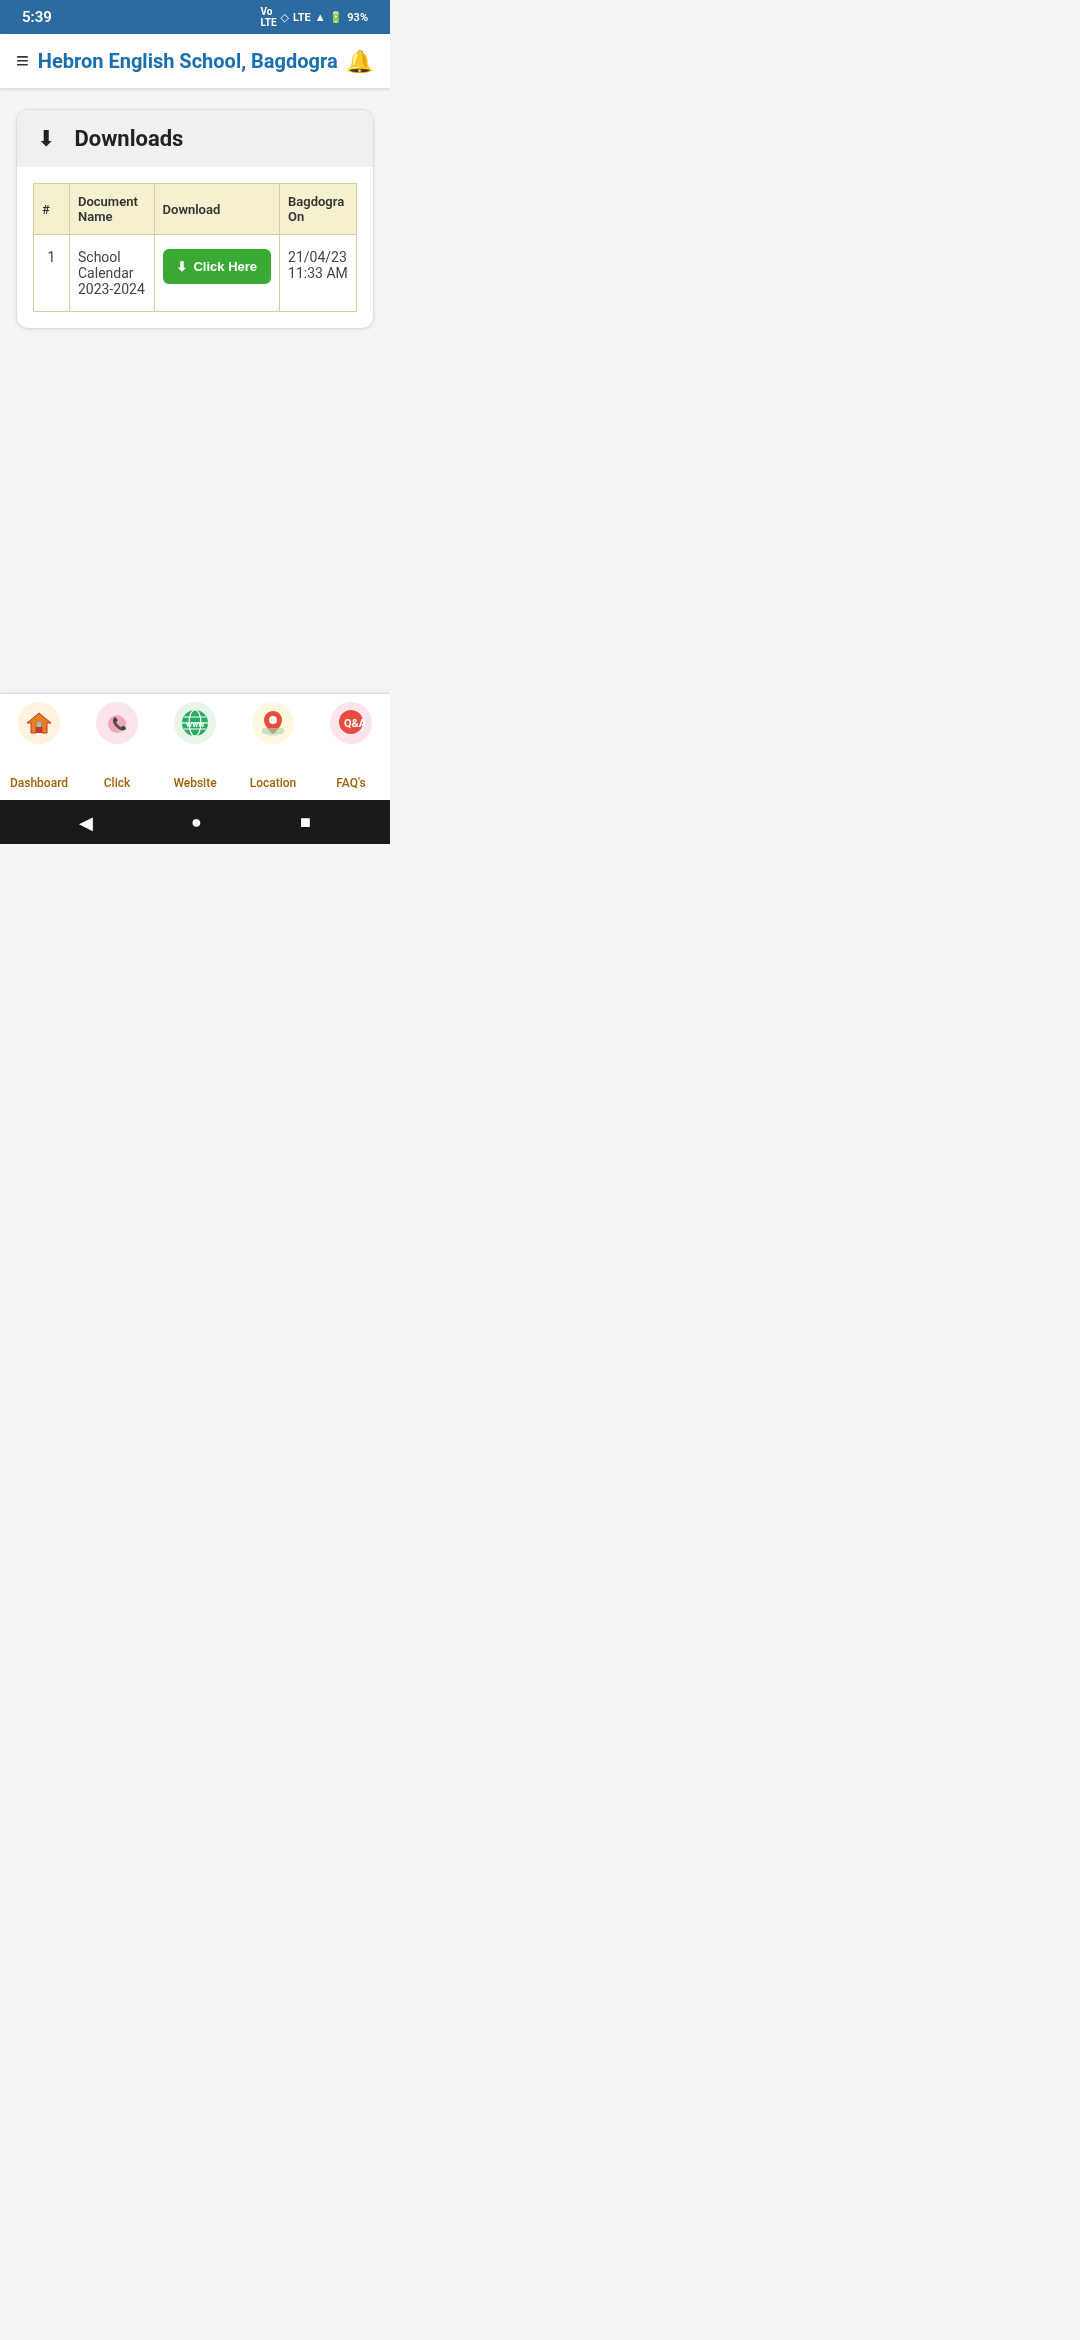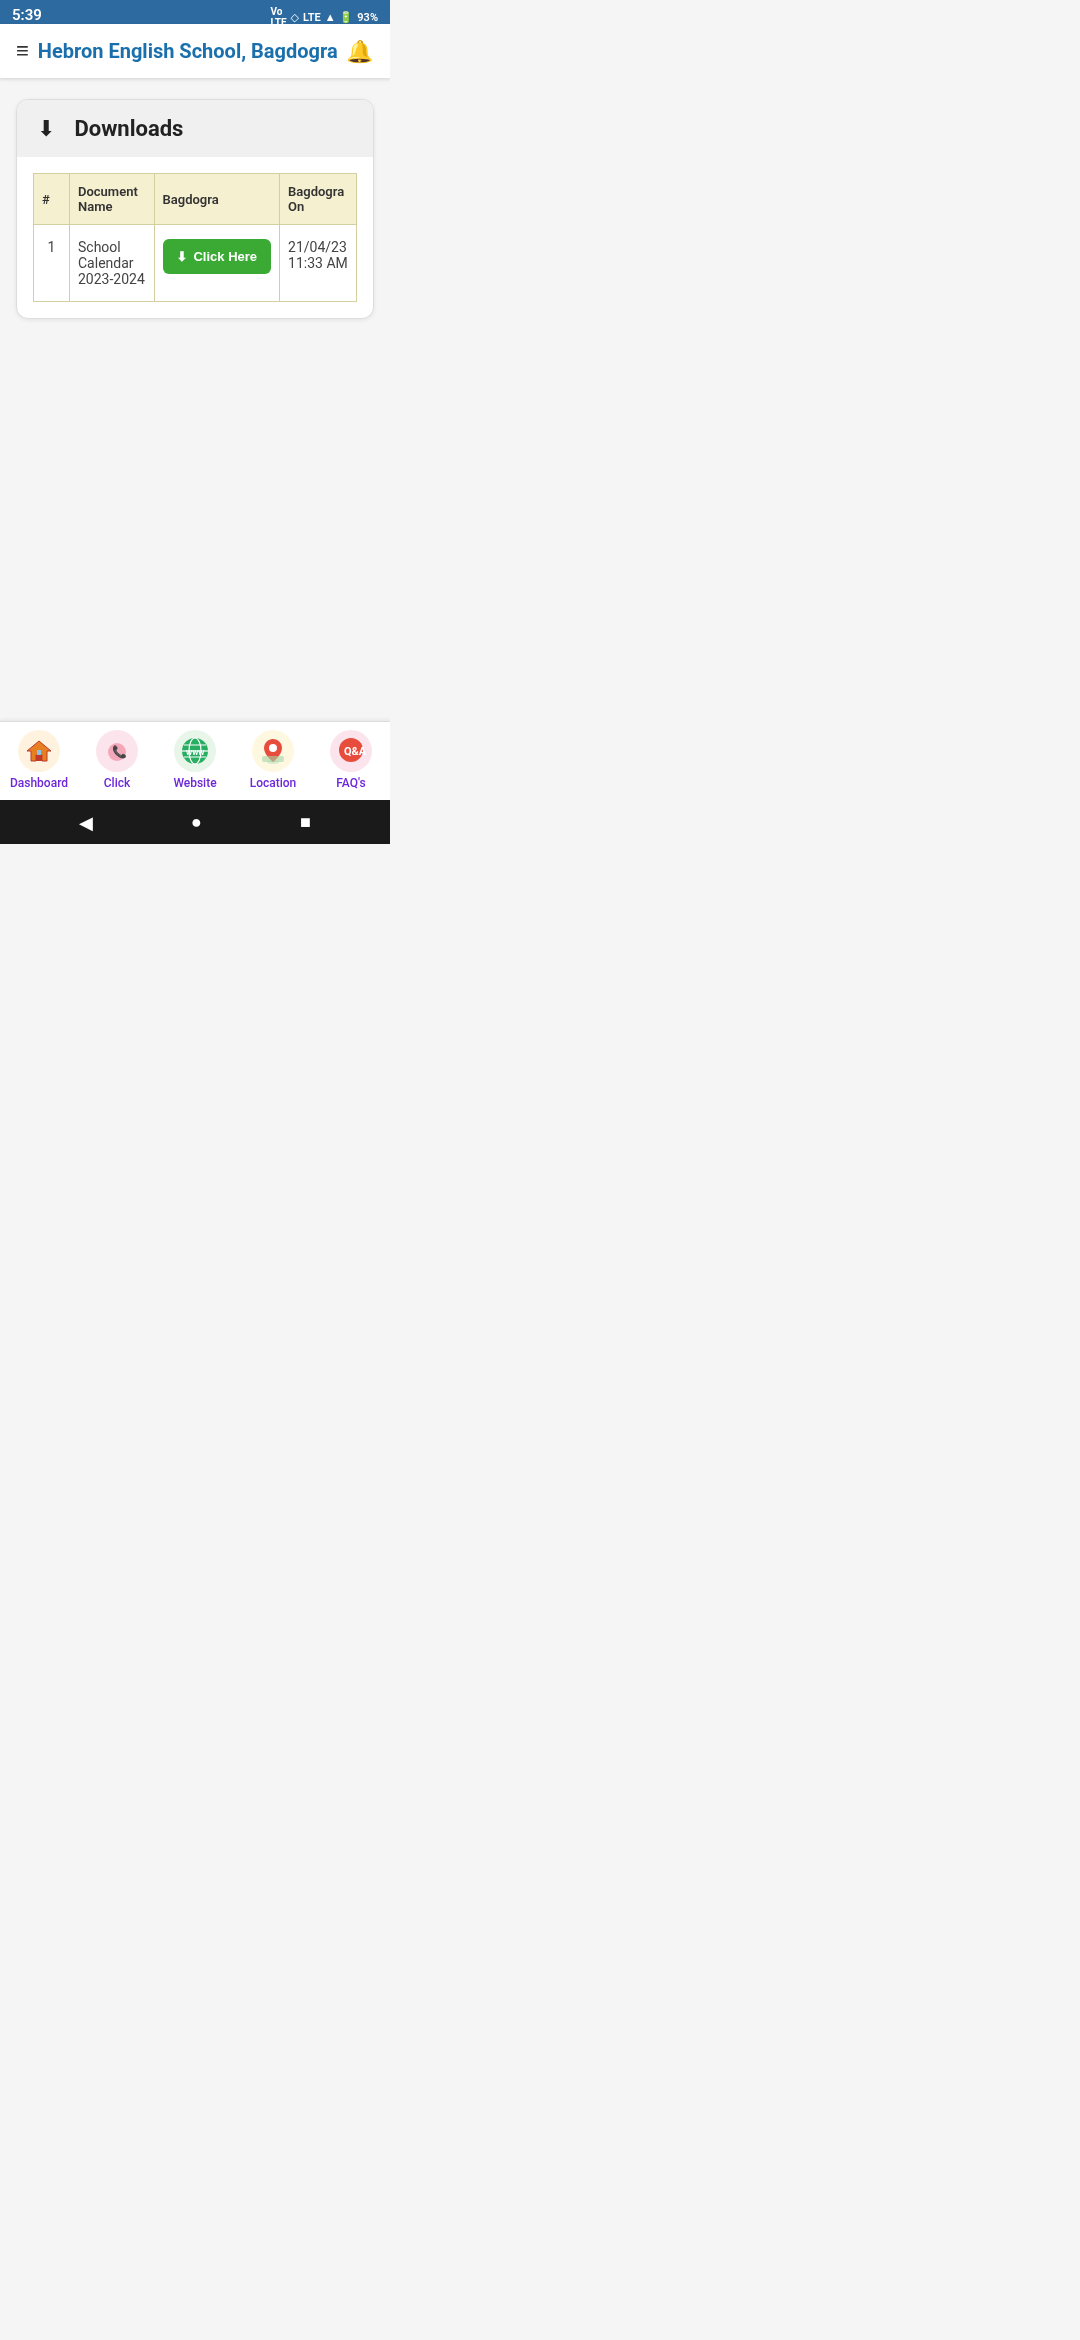--- a/index.html
+++ b/index.html
@@ -13,23 +13,23 @@
       flex-direction: column;
       overflow-x: hidden;
     }
 
     
     .status-bar {
       background: #2d6a9f;
       color: white;
       display: flex;
       justify-content: space-between;
-      align-items: flex-start;
-      padding: 6px 12px;
-      height: 24px;
+      align-items: center;
+      padding: 6px 22px;
+      height: 34px;
     }
     .status-time {
       font-size: 15px;
       font-weight: 600;
     }
     .status-icons {
       display: flex;
       align-items: center;
       gap: 4px;
       font-size: 12px;
@@ -168,22 +168,23 @@
       width: 42px;
       height: 42px;
       border-radius: 50%;
       display: flex;
       align-items: center;
       justify-content: center;
       font-size: 26px;
     }
     .nav-label {
       font-size: 12px;
-      color: #6d28d9;
+      color: #a16207;
       font-weight: 500;
+      margin-top: 28px;
     }
 
     
     .dashboard-icon-wrap { background: #fff3e0; }
     
     .call-icon-wrap { background: #fce4ec; }
     
     .website-icon-wrap { background: #e8f5e9; }
     
     .location-icon-wrap { background: #fff8e1; }
@@ -235,21 +236,21 @@
       <span class="downloads-icon">⬇</span>
       <span class="downloads-title">Downloads</span>
     </div>
 
     <div class="downloads-body">
       <table class="downloads-table">
         <thead>
           <tr>
             <th class="th-num">#</th>
             <th>Document Name</th>
-            <th>Bagdogra</th>
+            <th>Download</th>
             <th>Bagdogra On</th>
           </tr>
         </thead>
         <tbody>
           <tr>
             <td class="td-num">1</td>
             <td>School Calendar 2023-2024</td>
             <td>
               <button class="download-btn">
                 <span>⬇</span>

